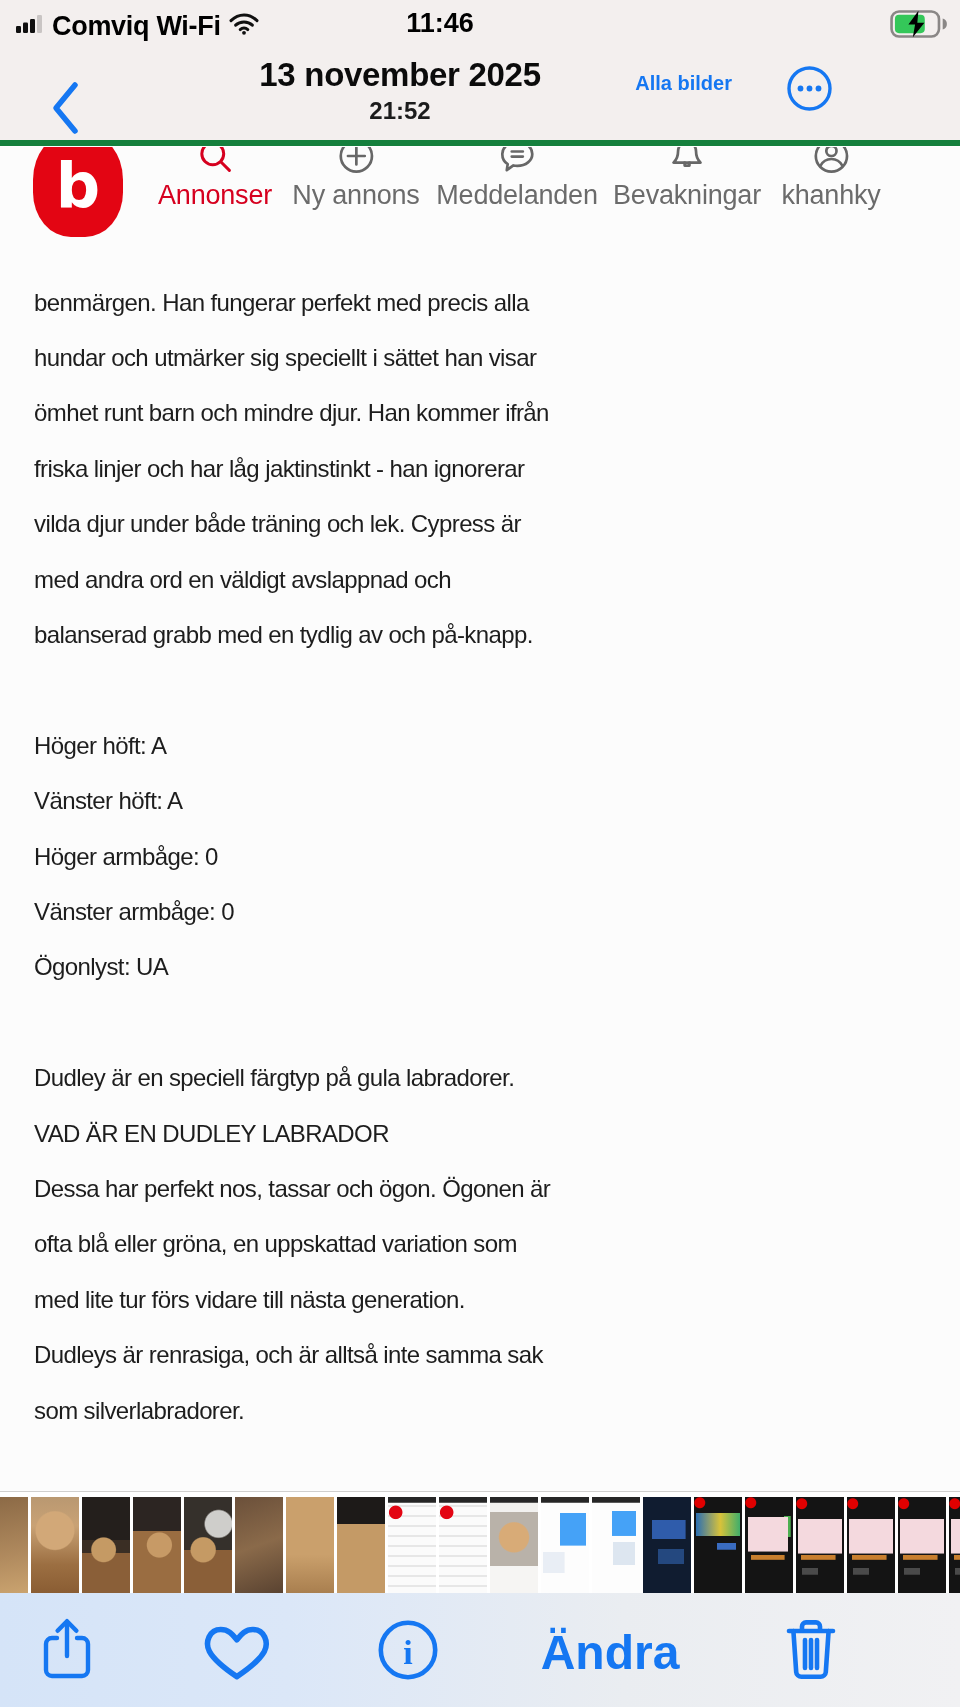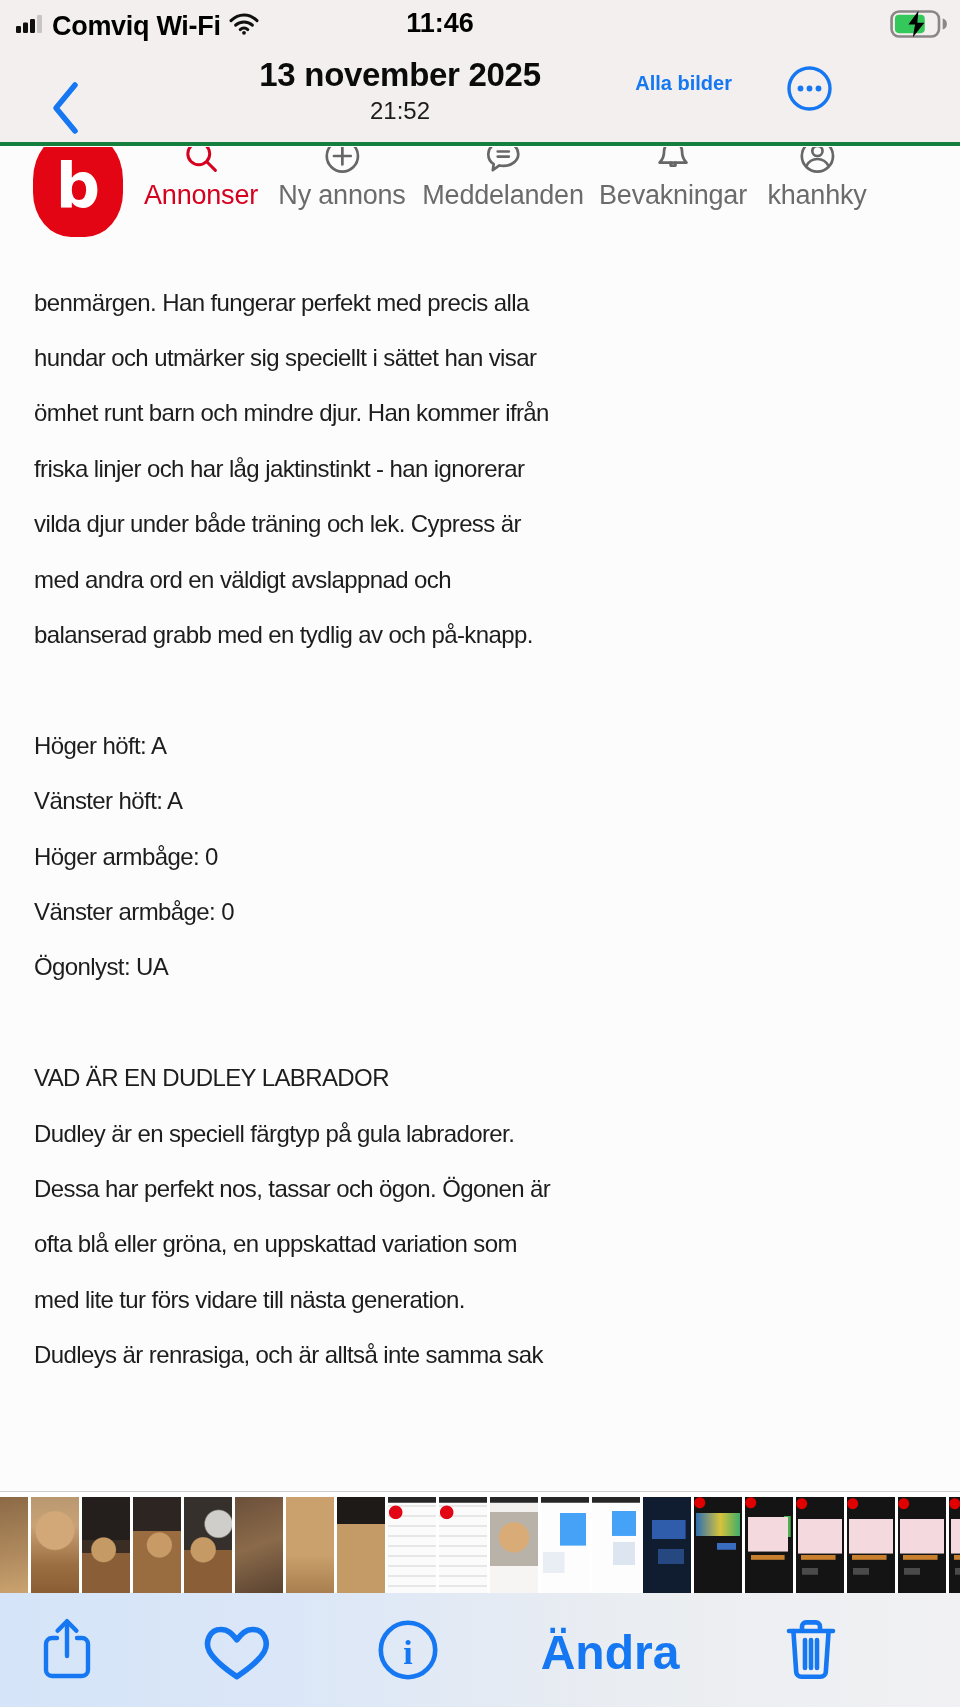--- a/index.html
+++ b/index.html
@@ -17,26 +17,26 @@
   .sb-left{display:flex;align-items:center;gap:8px;}
   .sb-carrier{font-size:27px;font-weight:700;color:#000;letter-spacing:-0.3px;}
   .sb-time{
     position:absolute;left:440px;transform:translateX(-50%);
     font-size:27px;font-weight:700;color:#000;top:8px;
   }
   .sb-batt{position:absolute;right:12px;top:10px;}
   
   .nav-bar{
     position:absolute;top:48px;left:0;right:0;height:98px;
-    background:#f3efee;border-bottom:4px solid #15803d;box-sizing:border-box;
+    background:#f3efee;border-bottom:6px solid #15803d;box-sizing:border-box;
   }
   .nav-back{position:absolute;left:48px;top:60px;width:34px;height:56px;transform:translateY(-50%);cursor:pointer;}
   .nav-titles{position:absolute;left:400px;top:8px;transform:translateX(-50%);text-align:center;}
   .nav-title{font-size:33px;font-weight:700;color:#0b0b0b;letter-spacing:-0.3px;white-space:nowrap;}
-  .nav-subtitle{font-size:24px;font-weight:400;color:#1c1c1c;margin-top:3px;}
+  .nav-subtitle{font-size:24px;font-weight:700;color:#1c1c1c;margin-top:3px;}
   .nav-all{
     position:absolute;right:228px;top:24px;font-size:20px;font-weight:600;
     color:#1577f2;white-space:nowrap;cursor:pointer;
   }
   .nav-more{position:absolute;right:127px;top:17px;width:47px;height:47px;cursor:pointer;}
   
   .photo{
     position:absolute;top:147px;left:0;width:960px;height:1344px;
     background:#fcfcfc;overflow:hidden;
   }
@@ -45,21 +45,21 @@
     position:absolute;left:33px;top:-16px;width:90px;height:106px;
     background:#e30513;border-radius:46% 46% 42% 42%;
     display:flex;align-items:center;justify-content:center;
   }
   .app-logo span{
     color:#fff;font-weight:700;font-size:62px;line-height:1;
     font-family:"DejaVu Sans",sans-serif;margin-top:4px;
   }
   .app-tab{
     position:absolute;top:0;display:flex;flex-direction:column;align-items:center;
-    width:max-content;transform:translateX(-50%);
+    width:max-content;transform:translateX(-50%);margin-left:14px;
   }
   .app-tab .tab-icon{height:36px;margin-top:-9px;}
   .app-tab .tab-label{font-size:27px;color:#6b6b6b;margin-top:6px;white-space:nowrap;letter-spacing:-0.2px;}
   .app-tab.active .tab-label{color:#d6001f;}
   .tab-annonser{left:201px;} .tab-nyannons{left:342px;} .tab-meddelanden{left:503px;}
   .tab-bevakningar{left:673px;} .tab-profil{left:817px;}
   
   .ad-text{padding:64px 34px 0;}
   .text-line{
     height:55.4px;display:flex;align-items:center;white-space:nowrap;overflow:visible;
@@ -263,26 +263,27 @@
       <div class="text-line">vilda djur under både träning och lek. Cypress är</div>
       <div class="text-line">med andra ord en väldigt avslappnad och</div>
       <div class="text-line">balanserad grabb med en tydlig av och på-knapp.</div>
       <div class="text-line"></div>
       <div class="text-line">Höger höft: A</div>
       <div class="text-line">Vänster höft: A</div>
       <div class="text-line">Höger armbåge: 0</div>
       <div class="text-line">Vänster armbåge: 0</div>
       <div class="text-line">Ögonlyst: UA</div>
       <div class="text-line"></div>
+      <div class="text-line">Dudley är en speciell färgtyp på gula labradorer.</div>
       <div class="text-line">VAD ÄR EN DUDLEY LABRADOR</div>
-      <div class="text-line">Dudley är en speciell färgtyp på gula labradorer.</div>
       <div class="text-line">Dessa har perfekt nos, tassar och ögon. Ögonen är</div>
       <div class="text-line">ofta blå eller gröna, en uppskattad variation som</div>
       <div class="text-line">med lite tur förs vidare till nästa generation.</div>
       <div class="text-line">Dudleys är renrasiga, och är alltså inte samma sak</div>
+      <div class="text-line">som silverlabradorer.</div>
     </div>
 </div>
 
 <div class="filmstrip">
     <div class="tile tile--dog-cut"></div>
     <div class="tile tile--dog-floor"></div>
     <div class="tile tile--dog-dark"></div>
     <div class="tile tile--dog-floor2"></div>
     <div class="tile tile--dog-fan"></div>
     <div class="tile tile--dog-blur"></div>

